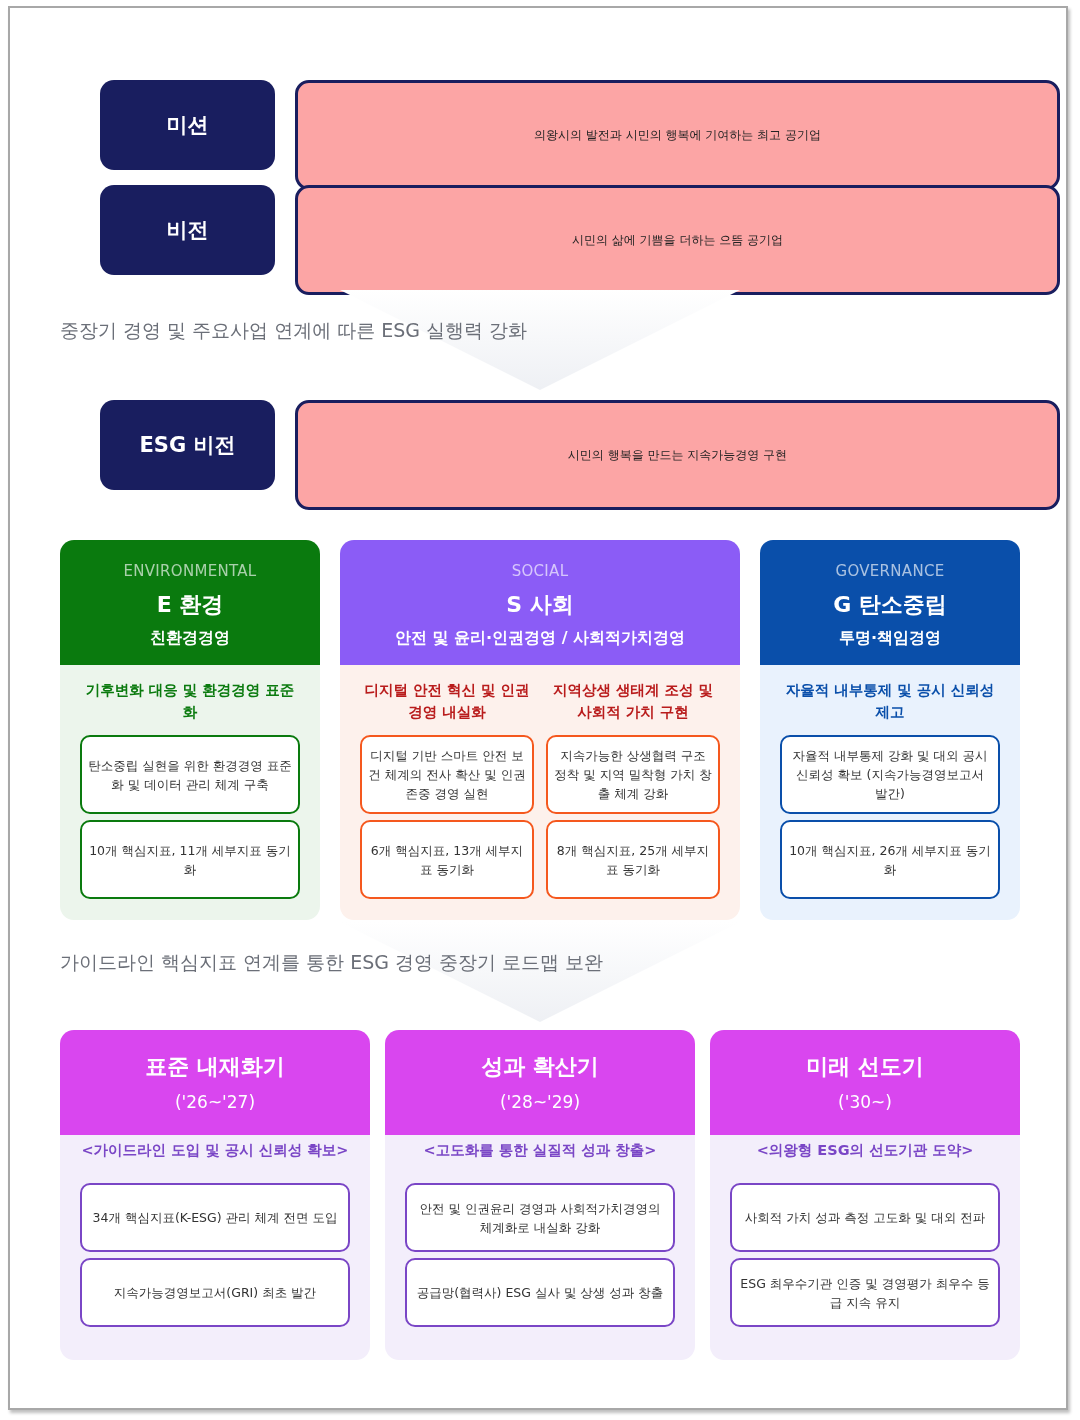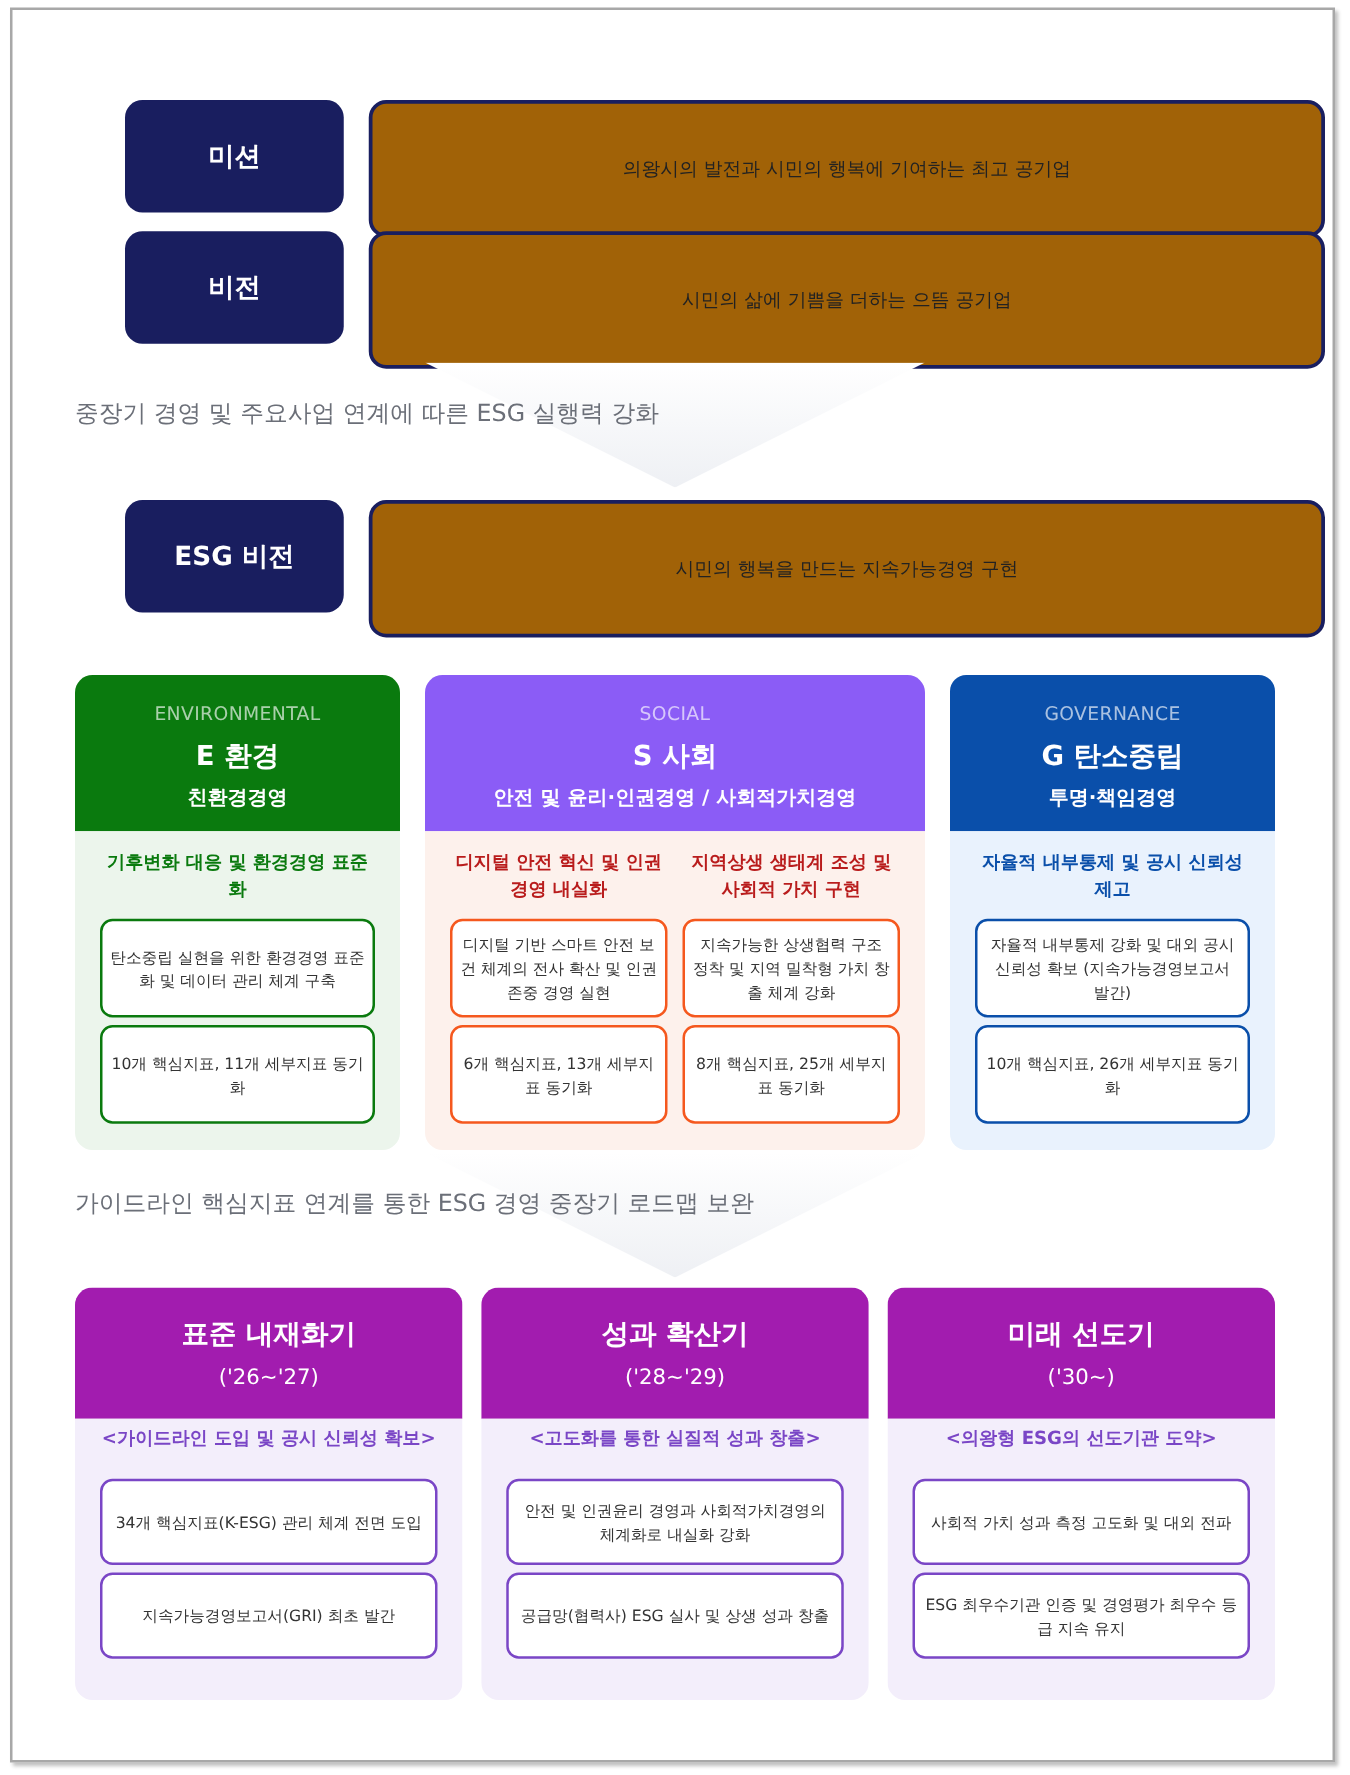--- a/index.html
+++ b/index.html
@@ -11,22 +11,22 @@
     border: 2px solid #a8a8a8; background: #fff;
     box-shadow: 2px 3px 3px rgba(0,0,0,0.25);
   }
 
   .row { position: absolute; left: 60px; width: 960px; height: 90px; display: flex; gap: 20px; margin-left: 40px; }
   .row-label {
     width: 175px; height: 90px; background: #191e5f; color: #fff; border-radius: 14px;
     display: flex; align-items: center; justify-content: center; font-size: 21px; font-weight: bold;
   }
   .row-value {
-    flex: 1; height: 110px; border: 3px solid #191e5f; border-radius: 14px; background: #a16207;
-    display: flex; align-items: center; justify-content: center; font-size: 15px; color: #222;
+    flex: 1; height: 110px; border: 3px solid #191e5f; border-radius: 14px; background: #fca5a5;
+    display: flex; align-items: center; justify-content: center; font-size: 12px; color: #222;
   }
 
   .connector { position: absolute; left: 60px; width: 960px; height: 100px; }
   .connector .tri {
     position: absolute; left: 280px; top: 0; width: 400px; height: 100px;
     background: linear-gradient(180deg, #ffffff 0%, #eef0f4 100%);
     clip-path: polygon(0 0, 100% 0, 50% 100%);
   }
   .connector .txt {
     position: absolute; left: 0; right: 0; top: 28px; text-align: left;
@@ -60,21 +60,21 @@
   .s .goal { color: #b91c1c; }
   .s .box { border-color: #f5581e; }
 
   .g { left: 760px; width: 260px; border-radius: 13px; }
   .g .pillar-head { background: #0a4faa; }
   .g .pillar-body { background: #e9f2fd; }
   .g .goal { color: #0a4faa; }
   .g .box { border-color: #0a4faa; }
 
   .phase { position: absolute; top: 1030px; width: 310px; height: 330px; border-radius: 14px; overflow: hidden; }
-  .phase-head { height: 105px; background: #a21caf; color: #fff; text-align: center; padding-top: 22px; }
+  .phase-head { height: 105px; background: #d946ef; color: #fff; text-align: center; padding-top: 22px; }
   .phase-head .name { font-size: 22px; font-weight: bold; }
   .phase-head .period { font-size: 17px; margin-top: 10px; }
   .phase-body { height: 225px; background: #f3eefb; padding: 6px 20px 0 20px; }
   .phase-goal { text-align: center; color: #7a46c6; font-size: 14.5px; font-weight: bold; height: 42px; }
   .phase .box { border-color: #7a46c6; height: 69px; margin-bottom: 6px; }
 
   .p1 { left: 60px; }
   .p2 { left: 385px; }
   .p3 { left: 710px; }
 </style>

